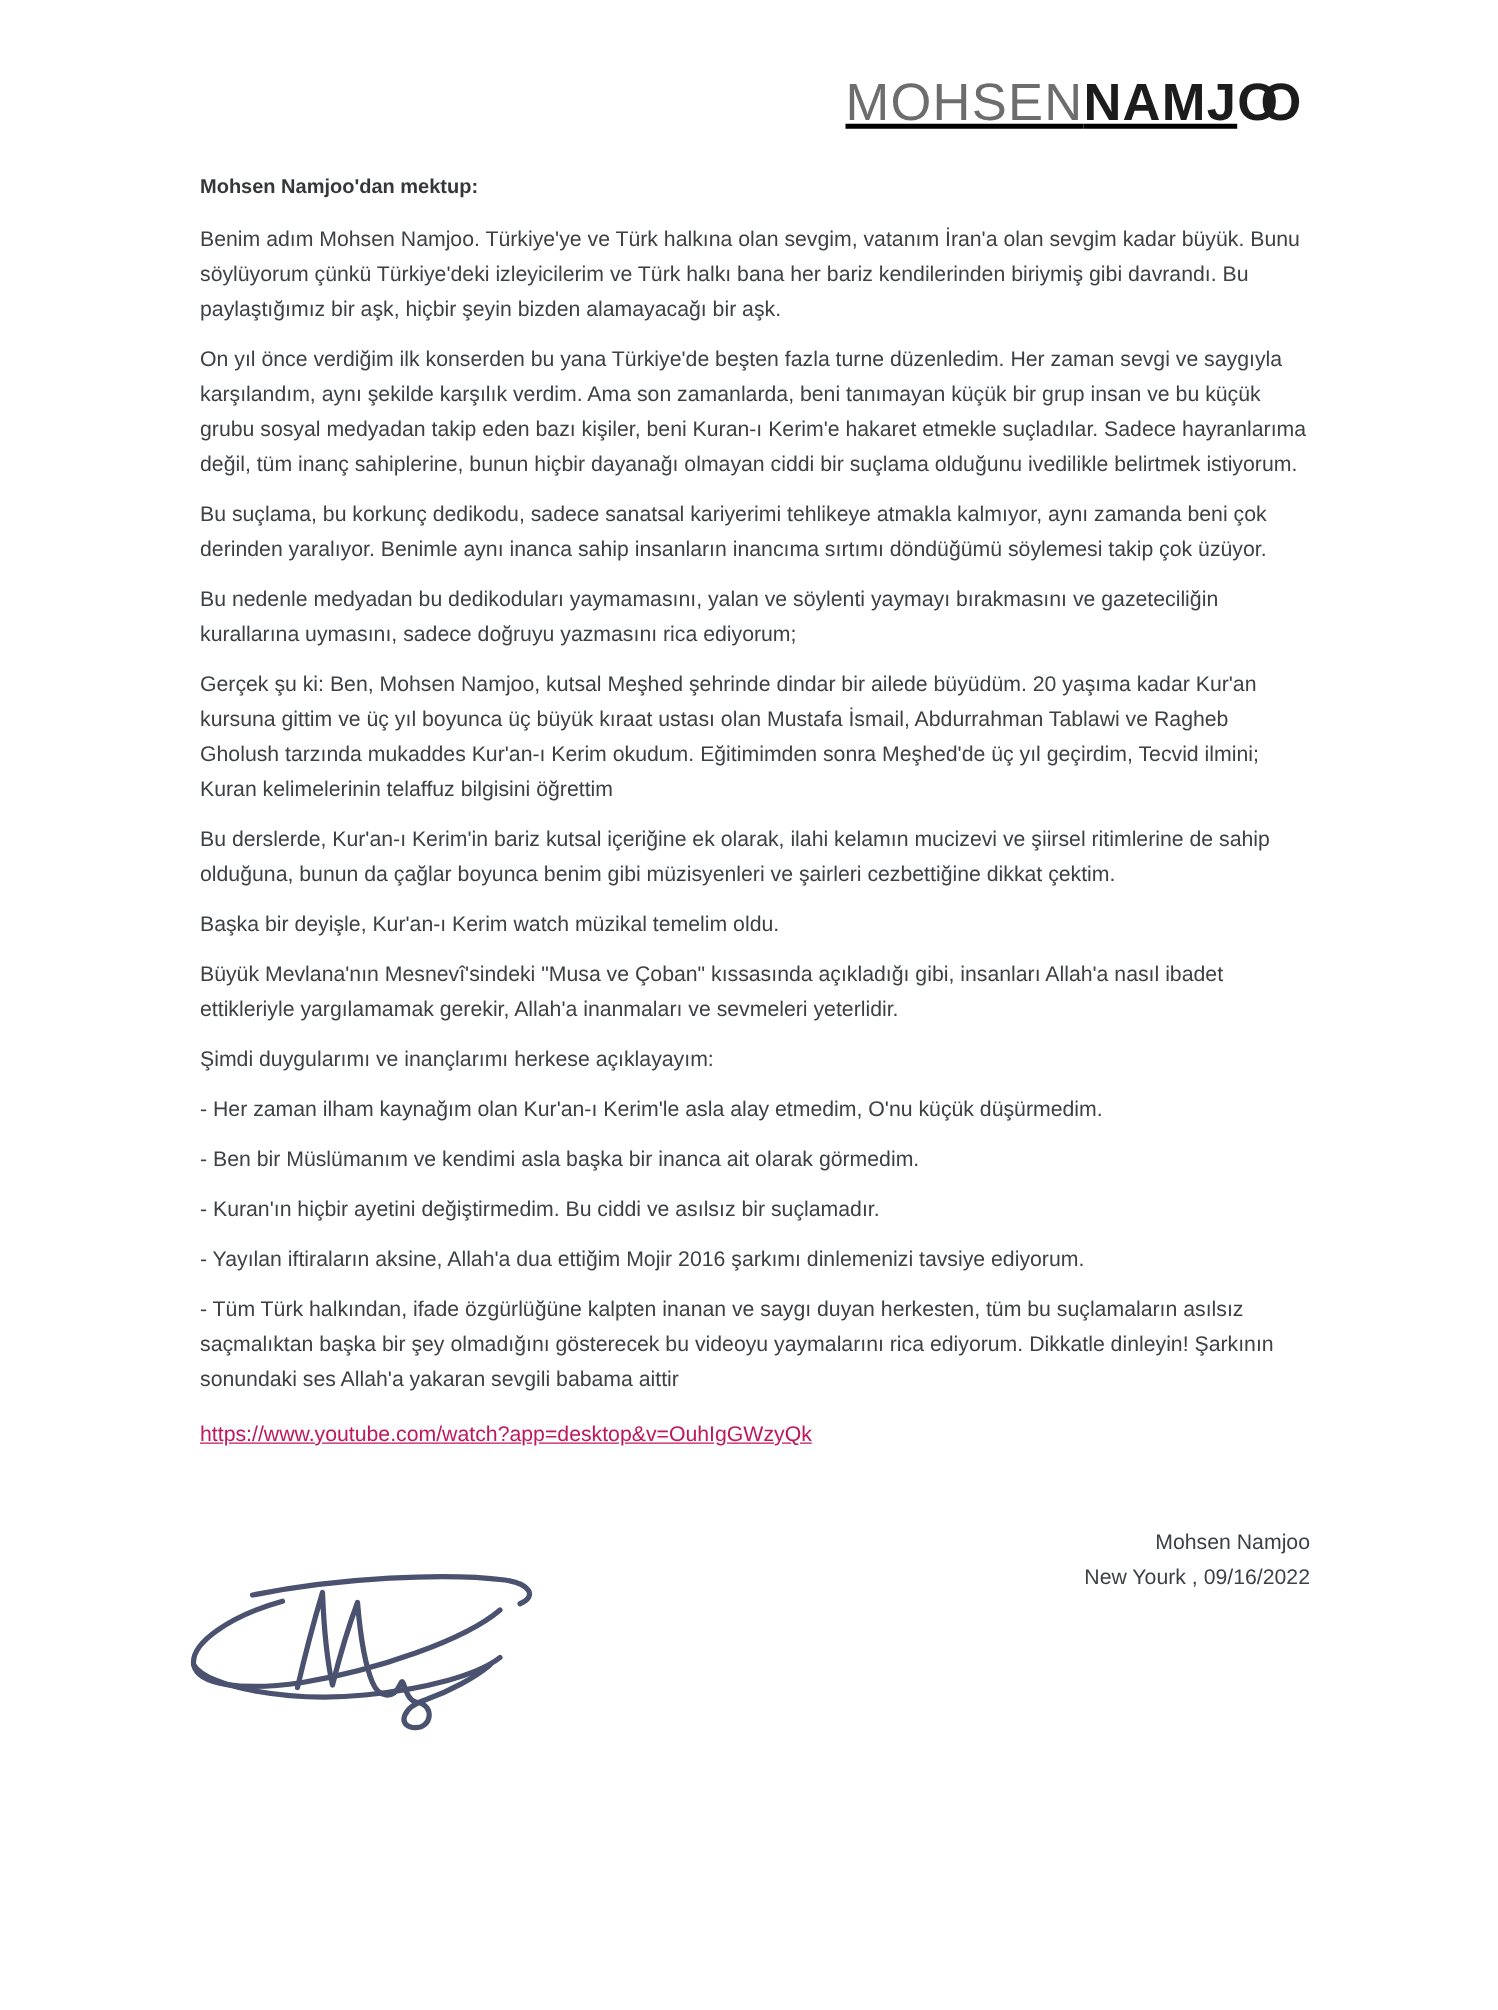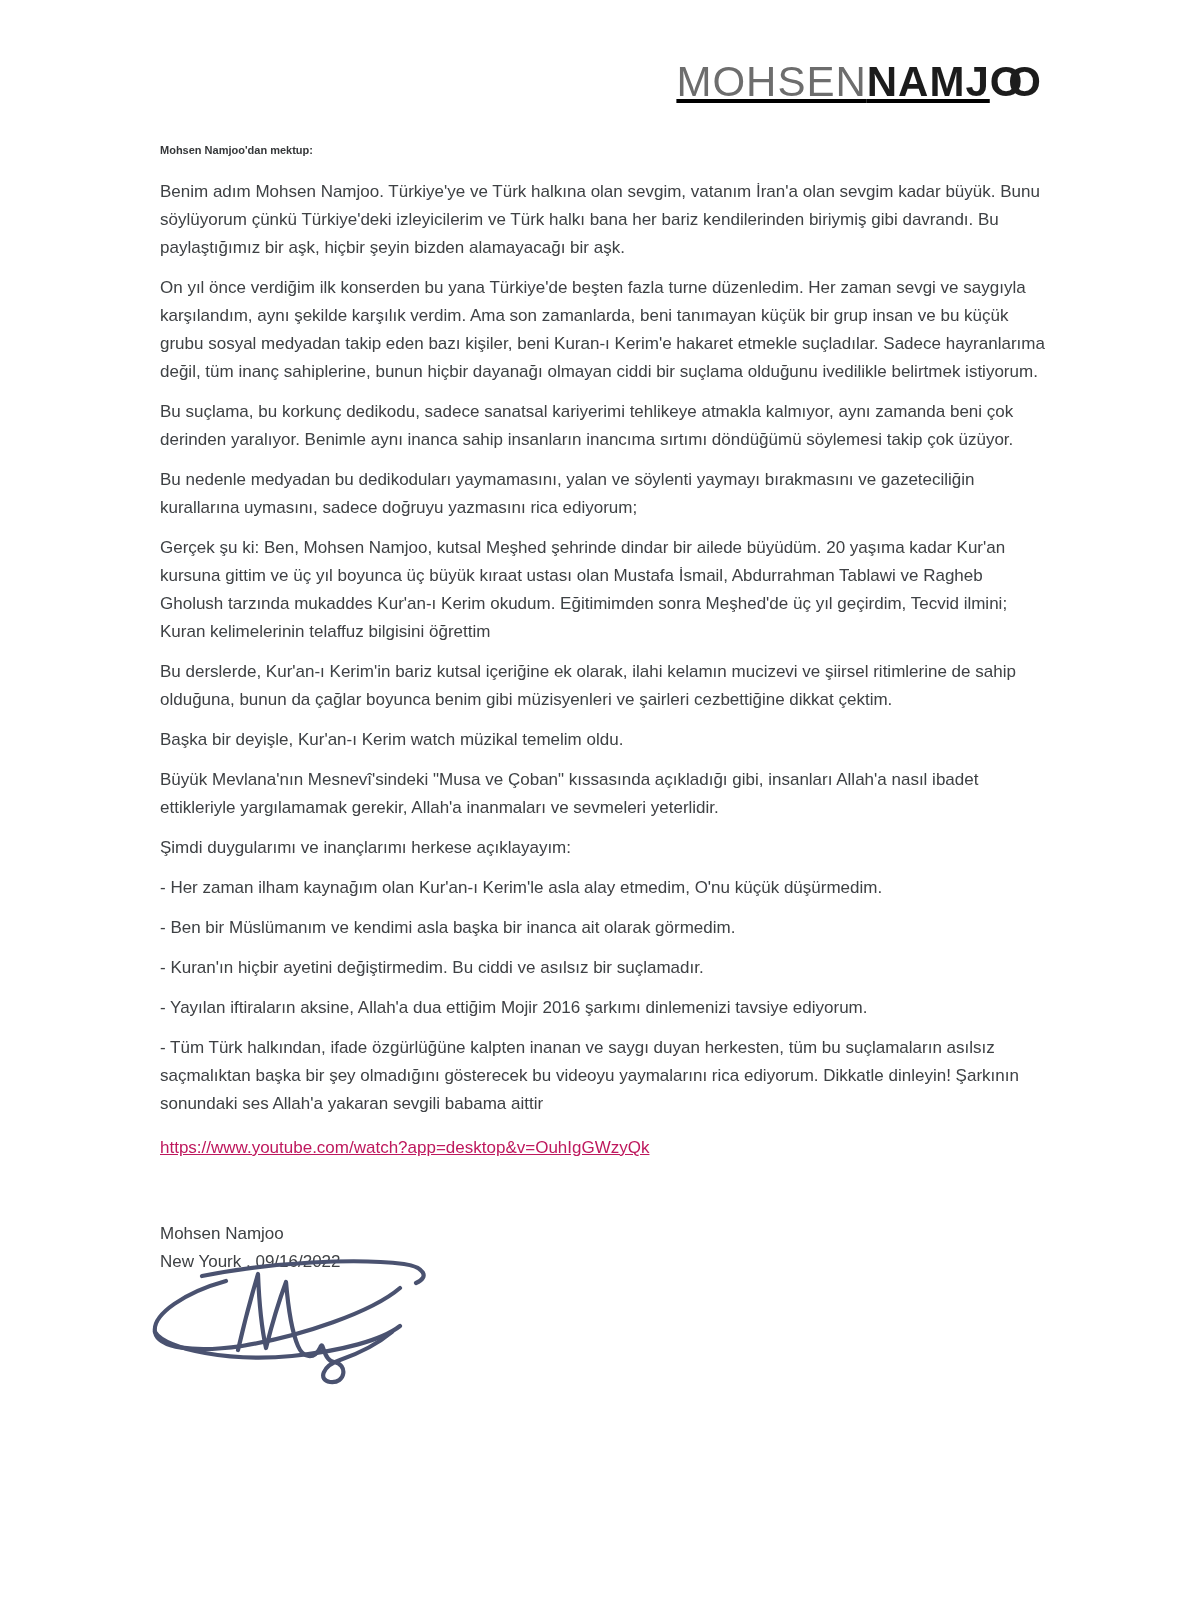--- a/index.html
+++ b/index.html
@@ -29,39 +29,39 @@
   .content {
     position: absolute;
     left: 160px;
     top: 136px;
     width: 888px;
     color: #3e4144;
     font-size: 17px;
     line-height: 28px;
   }
   .content h1 {
-    font-size: 11px;
+    font-size: 16px;
     line-height: 28px;
     font-weight: 700;
     color: #353739;
     margin: 0 0 14px 0;
   }
   .content p { margin: 0 0 12px 0; }
   .yt-link {
     display: inline-block;
     margin-top: 4px;
     color: #be185d;
     text-decoration: underline;
     cursor: pointer;
   }
   .sig {
     margin-top: 58px;
     position: relative;
   }
-  .sig-name, .sig-date { line-height: 28px; color: #3e4144; }
+  .sig-name, .sig-date { line-height: 28px; color: #3e4144; text-align: right; }
   .sig-svg {
     position: absolute;
     left: -18px;
     top: 30px;
     width: 310px;
     height: 150px;
     pointer-events: none;
   }
   .sig-svg path {
     fill: none;

